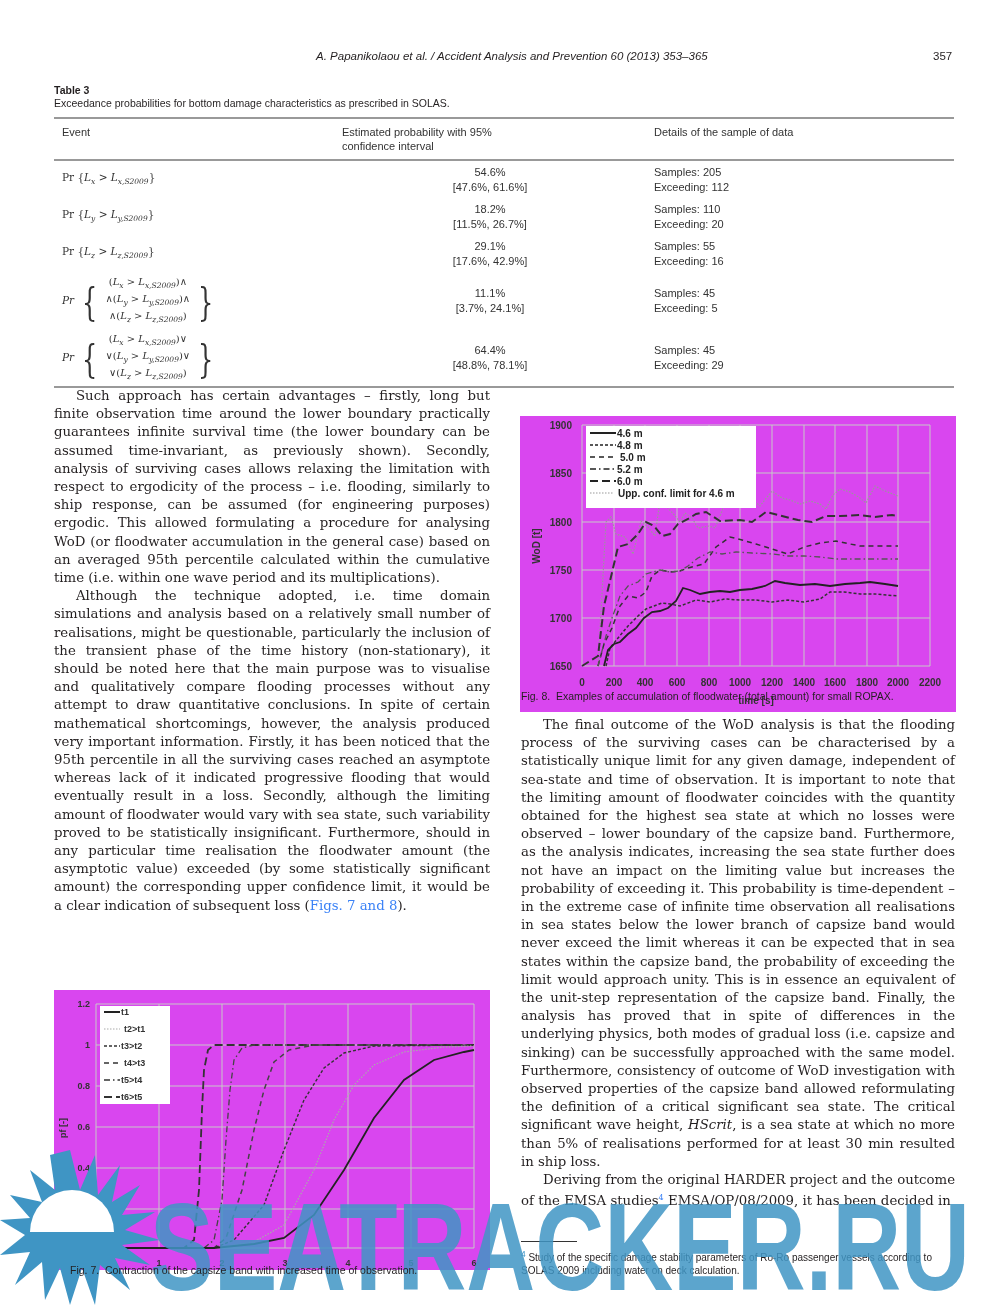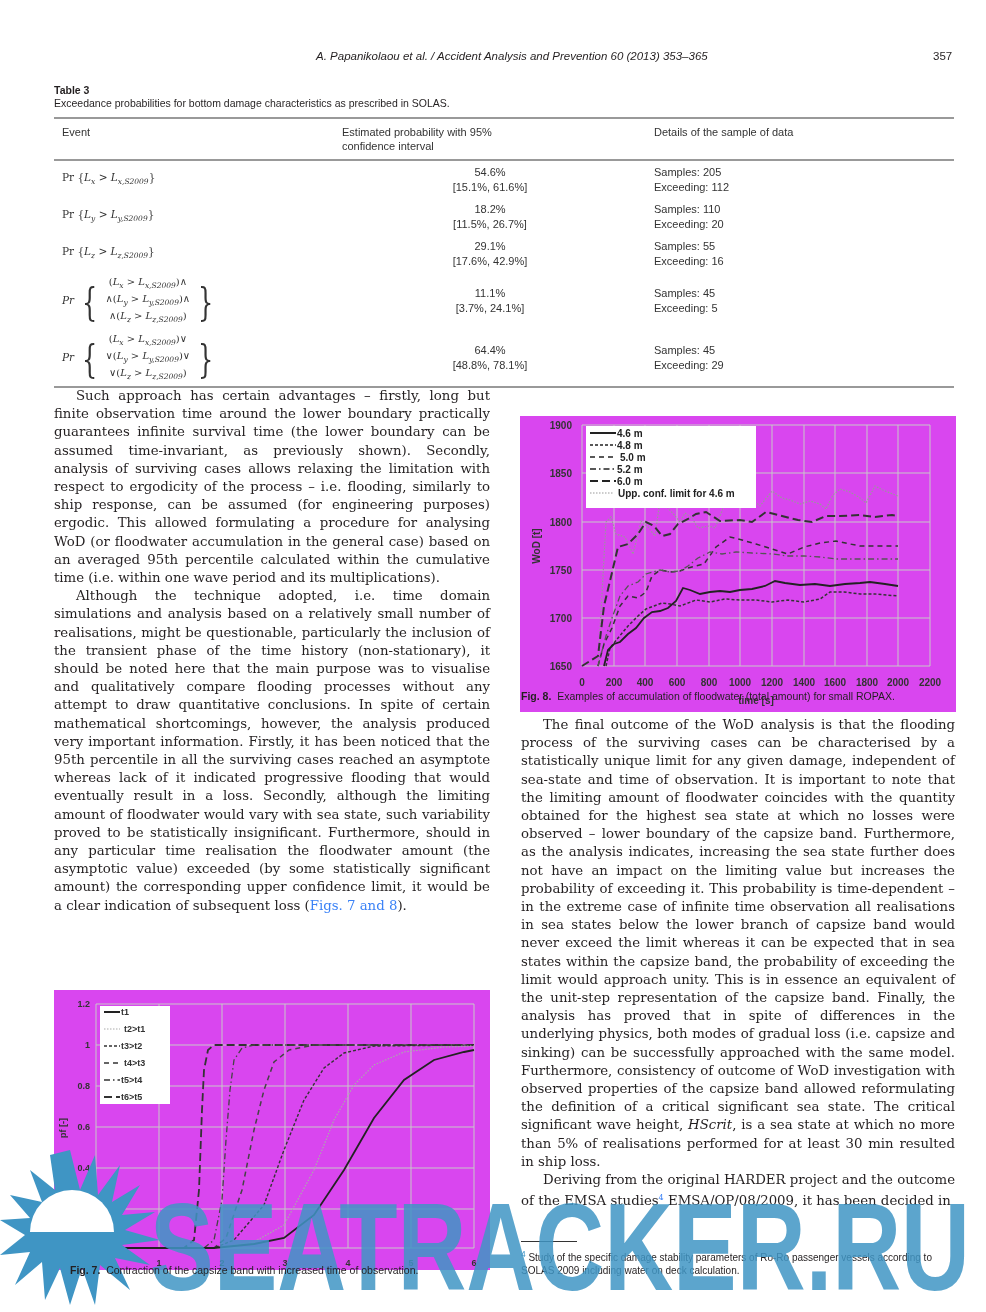--- a/index.html
+++ b/index.html
@@ -19,21 +19,21 @@
   .ev sub{font-size:7.5px;}
   .brace{display:flex;align-items:center;gap:3px;}
   .brace .b{font-size:40px;line-height:40px;font-weight:100;transform:scaleX(0.6);}
   .brace .lines{text-align:center;font-size:10px;line-height:13px;}
   .col{position:absolute;font-size:13.3px;line-height:18.2px;text-align:justify;}
   .col p{margin:0;}
   .col p.ind{text-indent:22px;}
   .link{color:#3b82f6;}
   .fig{position:absolute;background:#d946ef;margin-top:32px;}
   .figcap{position:absolute;font-family:"Liberation Sans",sans-serif;font-size:10.5px;}
-  .figcap b{font-weight:bold;margin-top:40px;}
+  .figcap b{font-weight:normal;margin-top:40px;}
   .sec{font-style:italic;}
   .fnline{position:absolute;left:521px;top:1241px;width:56px;border-top:1px solid #333;}
   .fn{position:absolute;left:521px;top:1248px;width:440px;font-family:"Liberation Sans",sans-serif;font-size:10px;line-height:13px;}
   .fn sup{color:#3a93c7;}
   .wm{position:absolute;left:0;top:1140px;width:986px;height:172px;pointer-events:none;}
   svg text{font-family:"Liberation Sans",sans-serif;}
 </style>
 </head>
 <body>
 
@@ -58,21 +58,21 @@
       <th>Event</th>
       <th><span style="display:inline-block;width:170px">Estimated probability with 95% confidence interval</span></th>
       <th><span style="display:inline-block;width:140px">Details of the sample of data</span></th>
     </tr>
   </thead>
   <tbody>
     <tr style="height:38px">
       <td class="ev">Pr {<i>L<sub>x</sub></i> &gt; <i>L<sub>x,S2009</sub></i>}</td>
       <td class="prob">
           <div>54.6%</div>
-          <div>[15.1%, 61.6%]</div>
+          <div>[47.6%, 61.6%]</div>
         </td>
       <td>
           <div>Samples: 205</div>
           <div>Exceeding: 112</div>
         </td>
     </tr>
     <tr style="height:37px">
       <td class="ev">Pr {<i>L<sub>y</sub></i> &gt; <i>L<sub>y,S2009</sub></i>}</td>
       <td class="prob">
           <div>18.2%</div>

